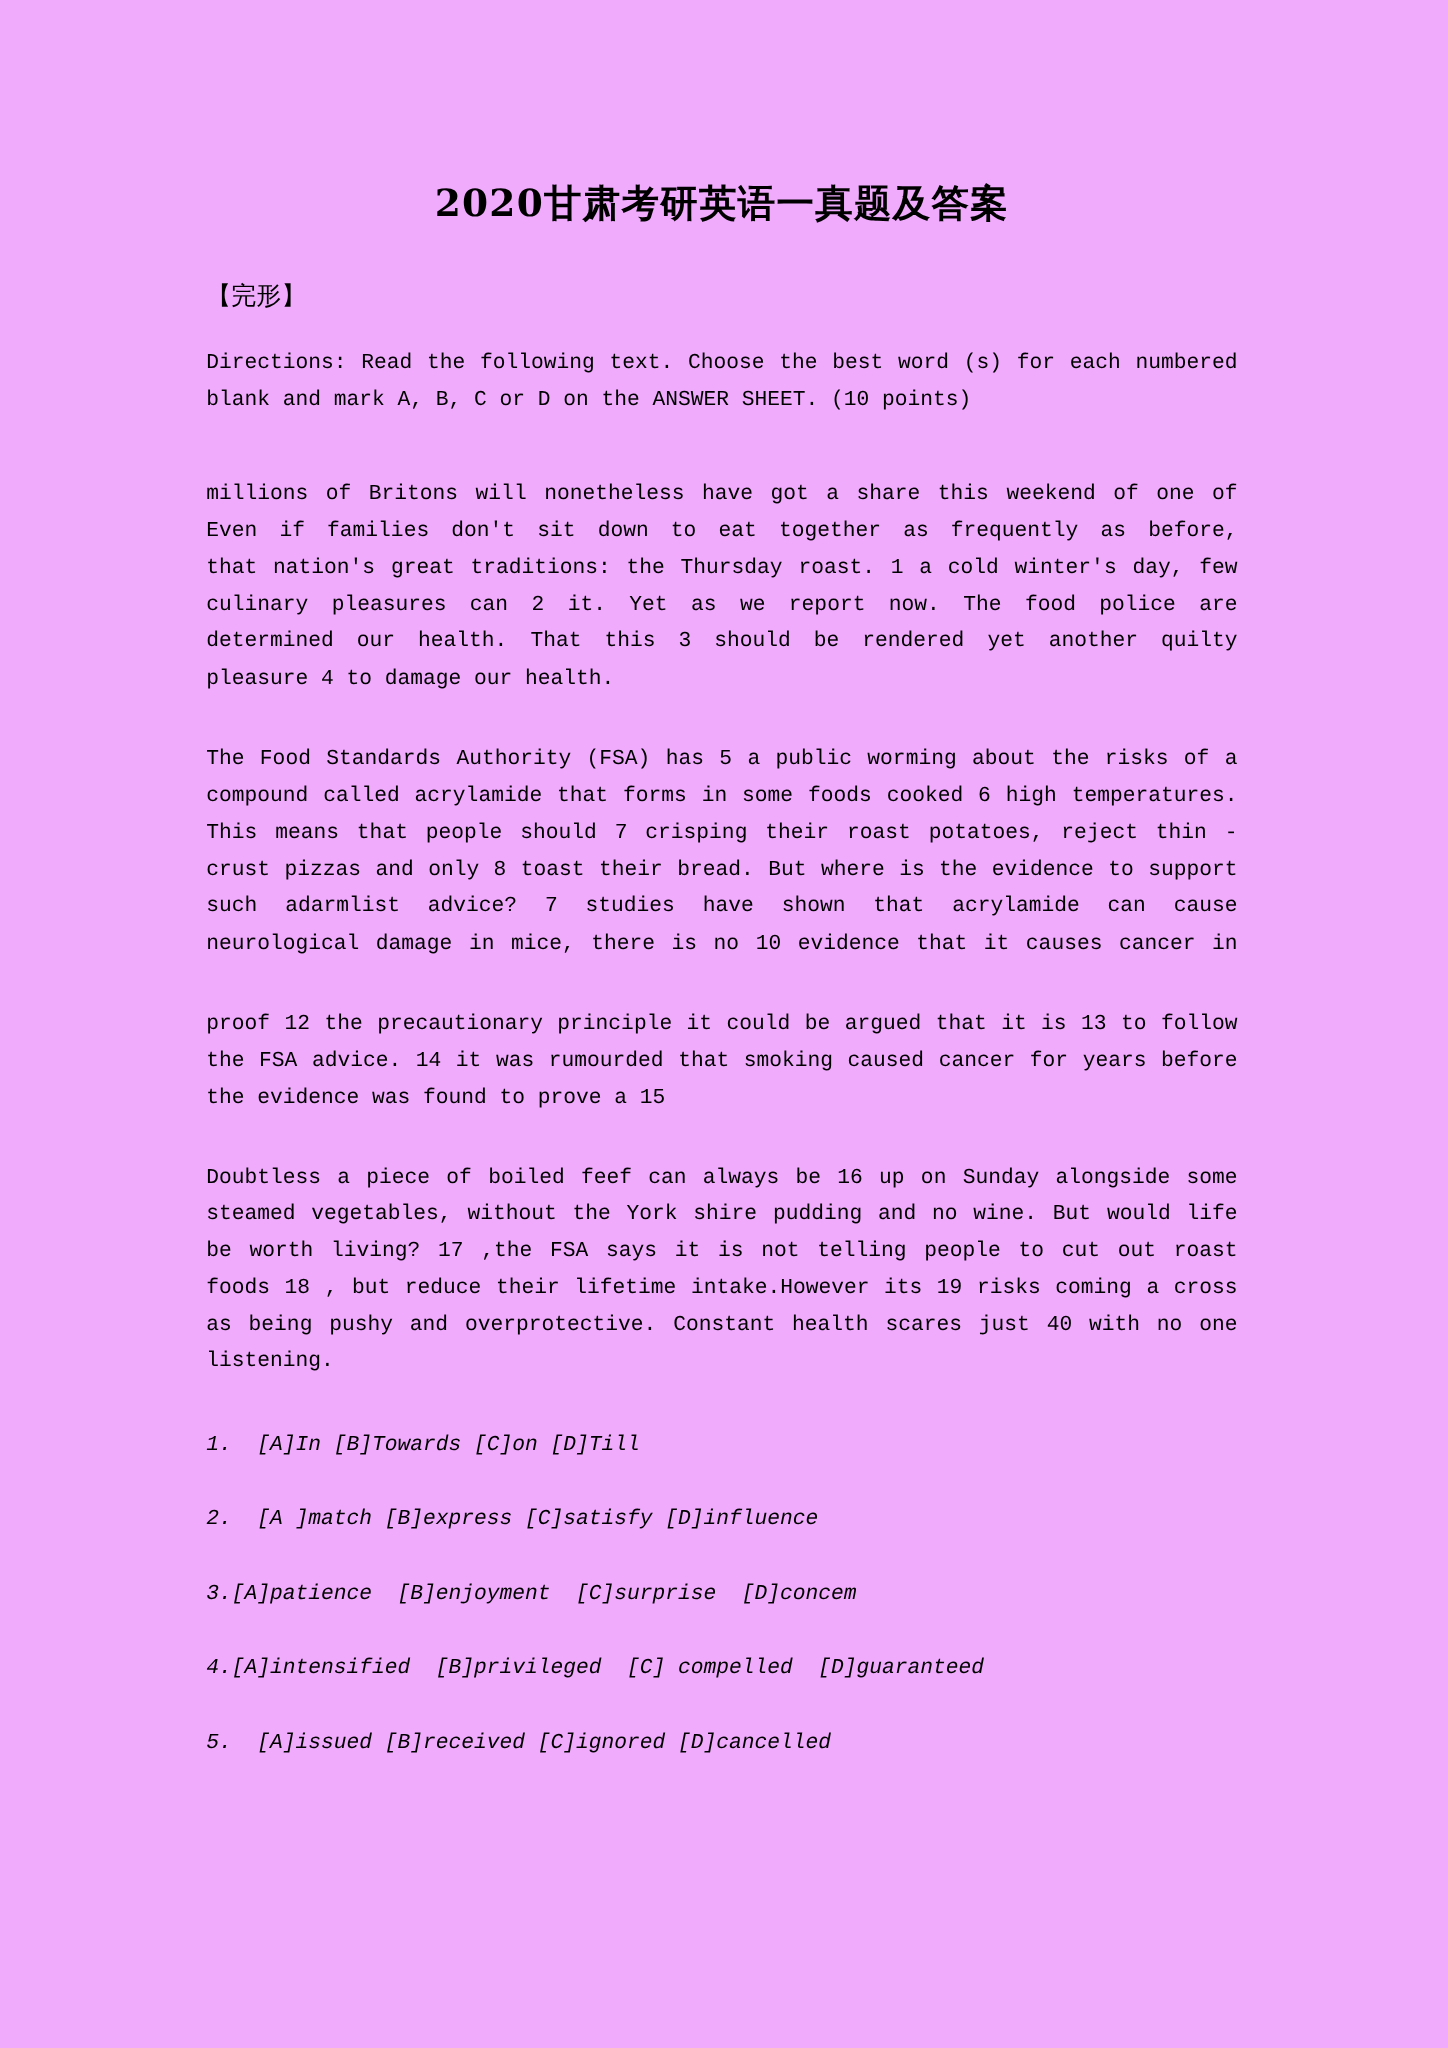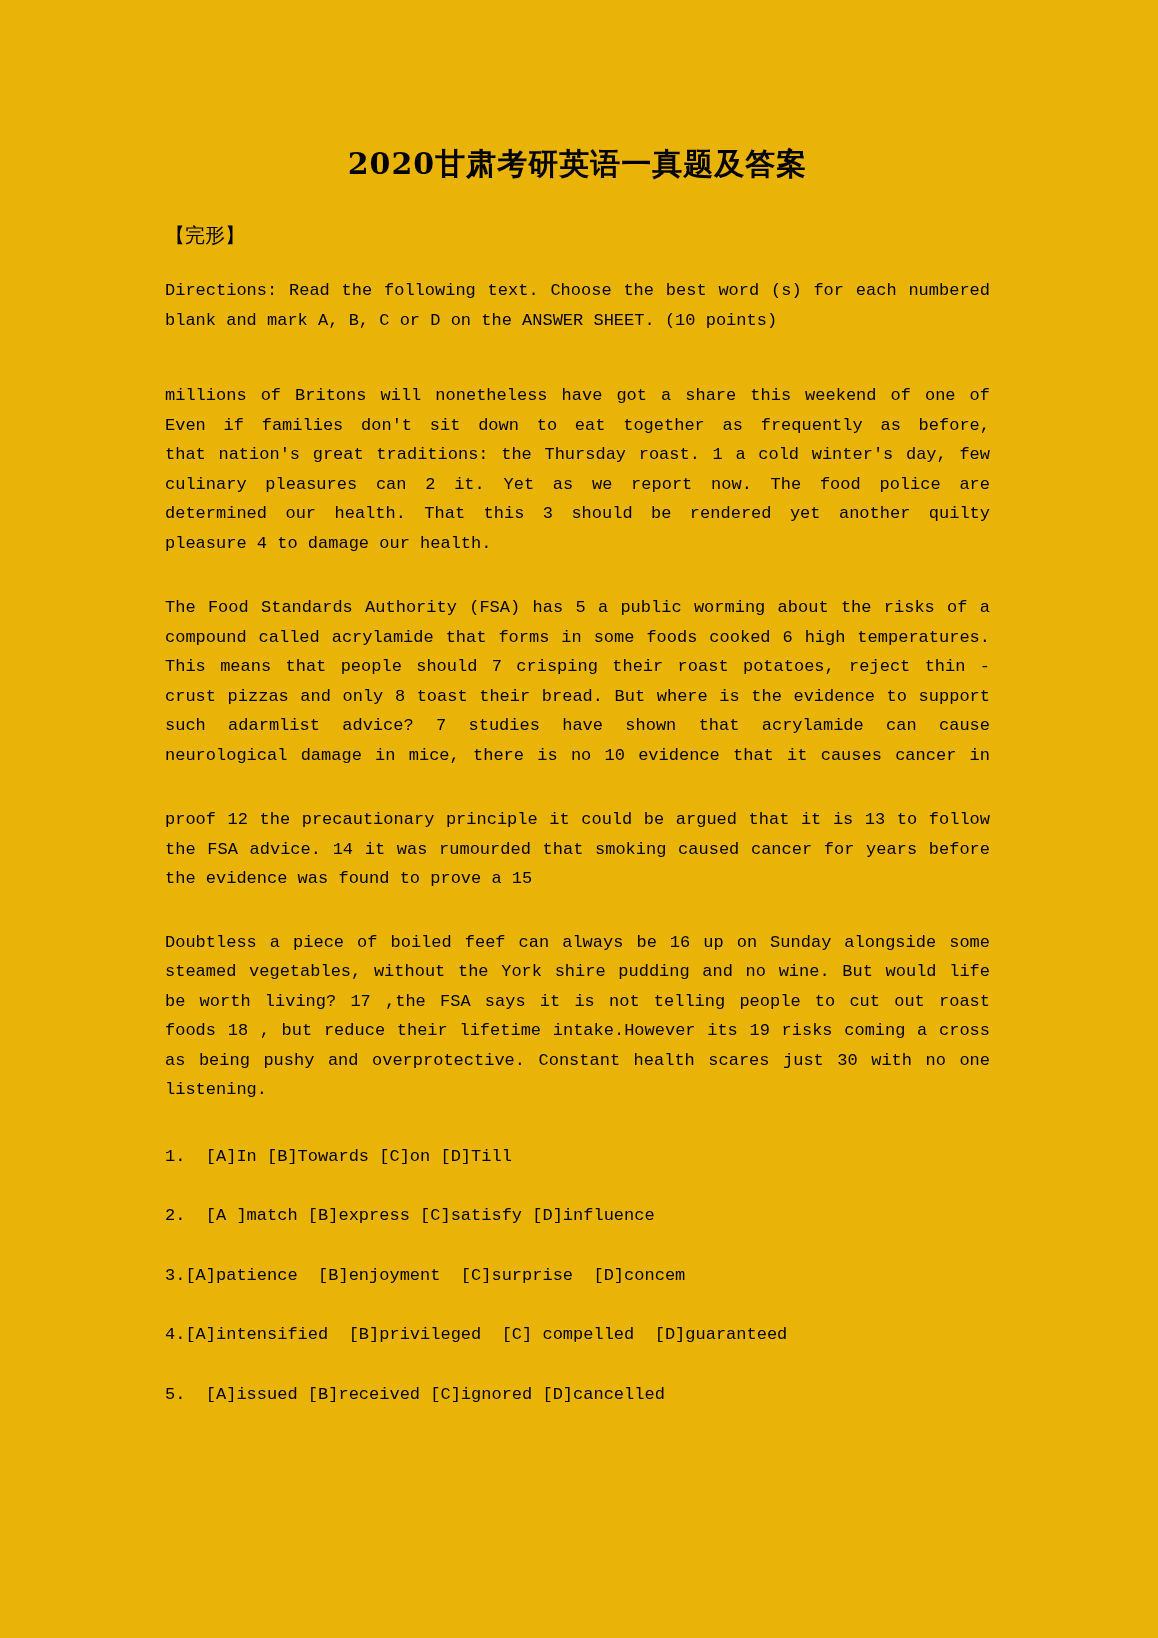--- a/index.html
+++ b/index.html
@@ -4,21 +4,21 @@
 <style>
   html, body {
     margin: 0;
     padding: 0;
     background: #ffffff;
   }
   .page {
     position: relative;
     width: 1158px;
     height: 1638px;
-    background: #eab308;
+    background: #f0abfc;
     color: #000000;
     overflow: hidden;
     font-family: "Liberation Mono", "DejaVu Sans Mono", monospace;
   }
   .content {
     position: absolute;
     left: 165px;
     top: 0;
     width: 825px;
   }
@@ -26,21 +26,21 @@
     margin: 146px 0 0 0;
     font-family: "DejaVu Serif", "Liberation Serif", serif;
     font-weight: 700;
     font-size: 30px;
     line-height: 36px;
     text-align: center;
     letter-spacing: 1px;
   }
   .section-label {
     margin-top: 42px;
-    font-family: Liberation Mono, monospace;
+    font-family: Liberation Sans, sans-serif;
     font-size: 20px;
     line-height: 26px;
   }
   .para {
     font-size: 17px;
     line-height: 29.5px;
   }
   .directions   { margin-top: 26px; }
   .para-1       { margin-top: 46px; }
   .para-2       { margin-top: 35px; }
@@ -50,20 +50,21 @@
   .ln.j {
     text-align: justify;
     text-align-last: justify;
     text-justify: inter-word;
   }
   .question {
     margin-top: 30px;
     font-size: 17px;
     line-height: 29.5px;
     white-space: pre-wrap;
+    font-style: italic;
   }
   .question.first { margin-top: 37px; }
 </style>
 </head>
 <body>
 
 <div class="page">
   <div class="content">
 
     <h1 class="title">2020甘肃考研英语一真题及答案</h1>
@@ -97,21 +98,21 @@
       <div class="ln j">proof 12 the precautionary principle it could be argued that it is 13 to follow</div>
       <div class="ln j">the FSA advice. 14 it was rumourded that smoking caused cancer for years before</div>
       <div class="ln">the evidence was found to prove a 15</div>
     </div>
 
     <div class="para para-4">
       <div class="ln j">Doubtless a piece of boiled feef can always be 16 up on Sunday alongside some</div>
       <div class="ln j">steamed vegetables, without the York shire pudding and no wine. But would life</div>
       <div class="ln j">be worth living? 17 ,the FSA says it is not telling people to cut out roast</div>
       <div class="ln j">foods 18 , but reduce their lifetime intake.However its 19 risks coming a cross</div>
-      <div class="ln j">as being pushy and overprotective. Constant health scares just 30 with no one</div>
+      <div class="ln j">as being pushy and overprotective. Constant health scares just 40 with no one</div>
       <div class="ln">listening.</div>
     </div>
 
     <div class="question first">1.  [A]In [B]Towards [C]on [D]Till</div>
     <div class="question">2.  [A ]match [B]express [C]satisfy [D]influence</div>
     <div class="question">3.[A]patience  [B]enjoyment  [C]surprise  [D]concem</div>
     <div class="question">4.[A]intensified  [B]privileged  [C] compelled  [D]guaranteed</div>
     <div class="question">5.  [A]issued [B]received [C]ignored [D]cancelled</div>
 
   </div>

